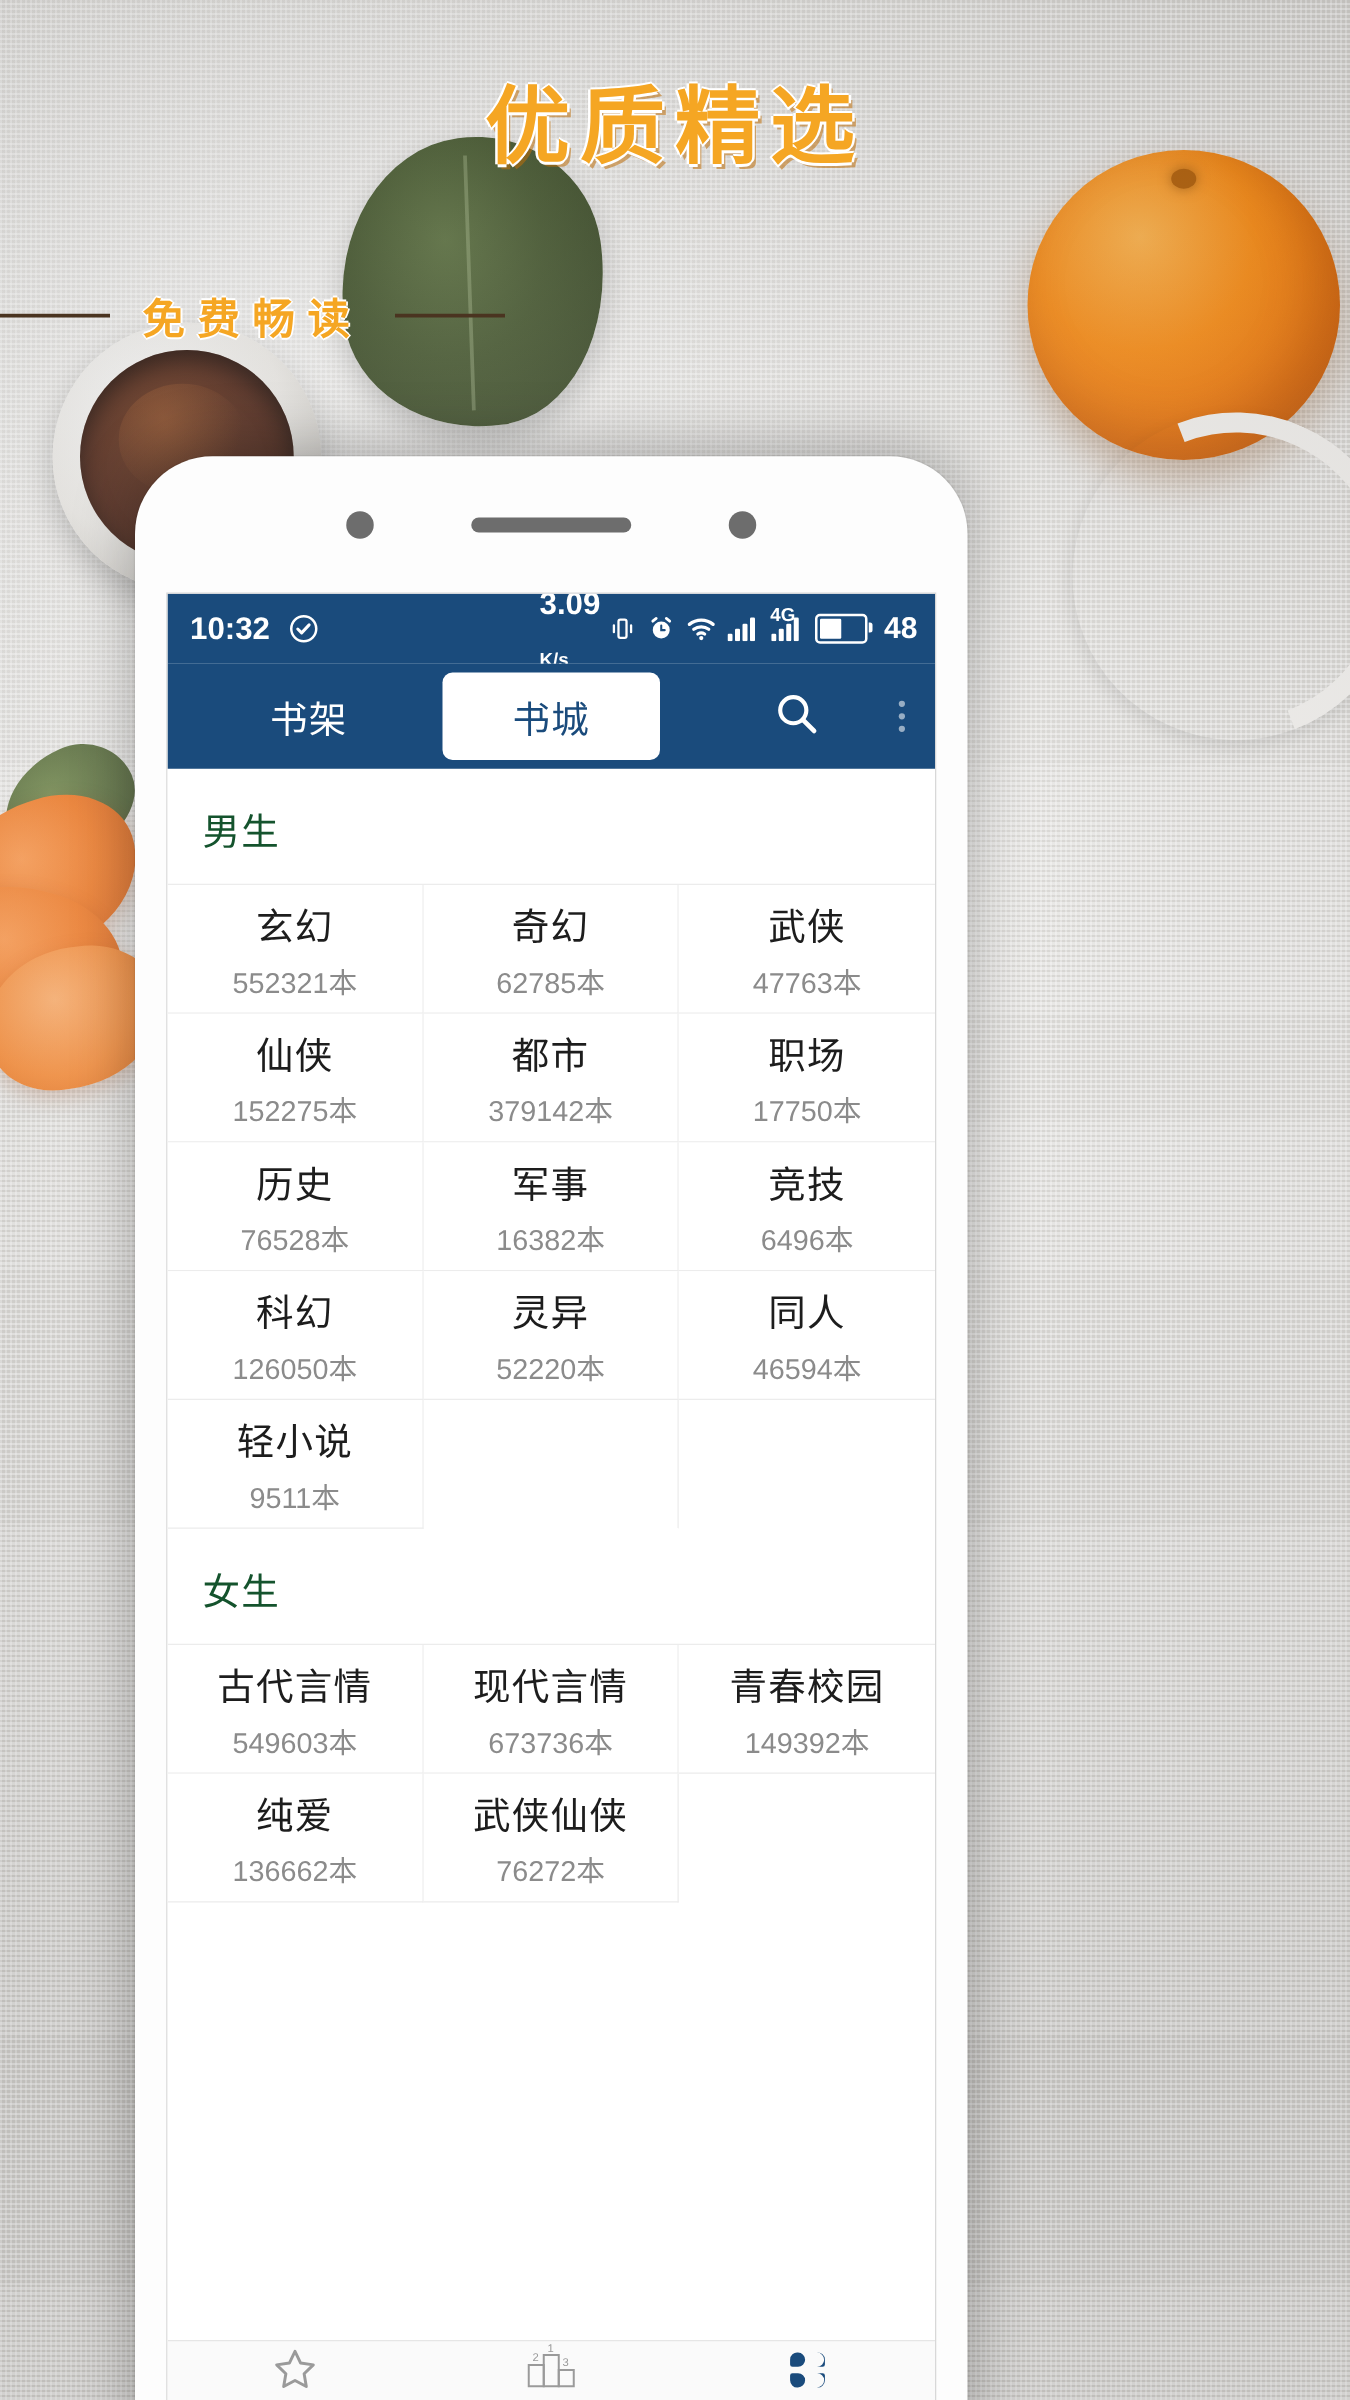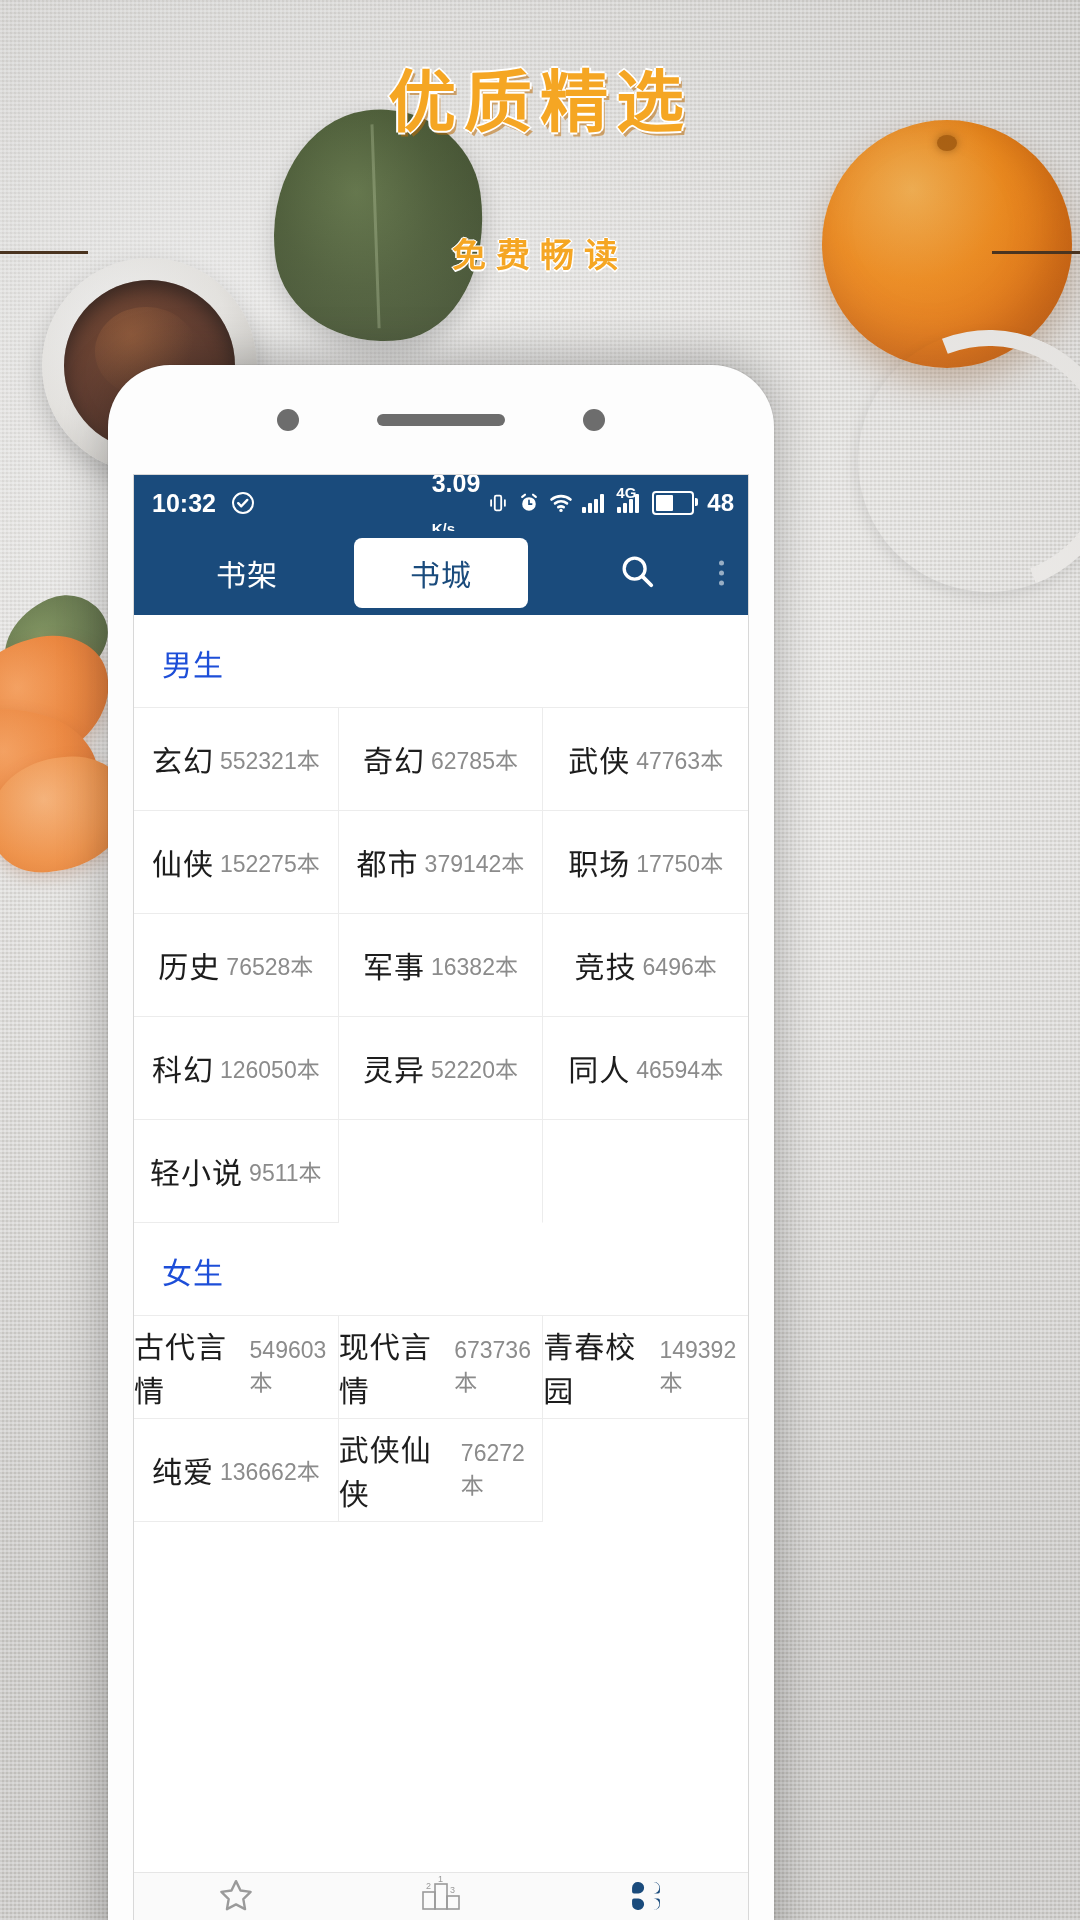--- a/index.html
+++ b/index.html
@@ -150,21 +150,21 @@
     color: #f5a623;
     text-shadow:
       -2px 0 0 #ffffff, 2px 0 0 #ffffff, 0 -2px 0 #ffffff, 0 2px 0 #ffffff,
       3px 4px 0 rgba(190,110,10,0.55);
   }
   #sub-row {
     position: absolute;
     left: 0; right: 0; top: 228px;
     display: flex;
     align-items: center;
-    justify-content: space-between;
+    justify-content: flex-start;
     gap: 26px;
     z-index: 5;
   }
   .rule {
     width: 88px;
     height: 3px;
     background: #4a3420;
   }
   .sub-text {
     font-family: "DejaVu Sans", "Liberation Sans", sans-serif;
@@ -307,35 +307,35 @@
   }
 
   
   #content {
     height: 1258px;
     overflow: hidden;
     background: #fff;
   }
   .section-title {
     font-size: 30px;
-    color: #1d4ed8;
+    color: #14532d;
     padding: 26px 0 22px 28px;
     letter-spacing: 1px;
   }
   .grid {
     display: grid;
     grid-template-columns: repeat(3, 1fr);
     border-top: 1px solid #ececec;
   }
   .cell {
     height: 102px;
     border-right: 1px solid #ececec;
     border-bottom: 1px solid #ececec;
     display: flex;
-    flex-direction: row;
+    flex-direction: column;
     align-items: center;
     justify-content: center;
     gap: 6px;
     background: #fff;
   }
   .cell:nth-child(3n) { border-right: none; }
   .cell.empty { border-bottom-color: transparent; }
   .cell-name {
     font-size: 30px;
     color: #1d1d1d;

